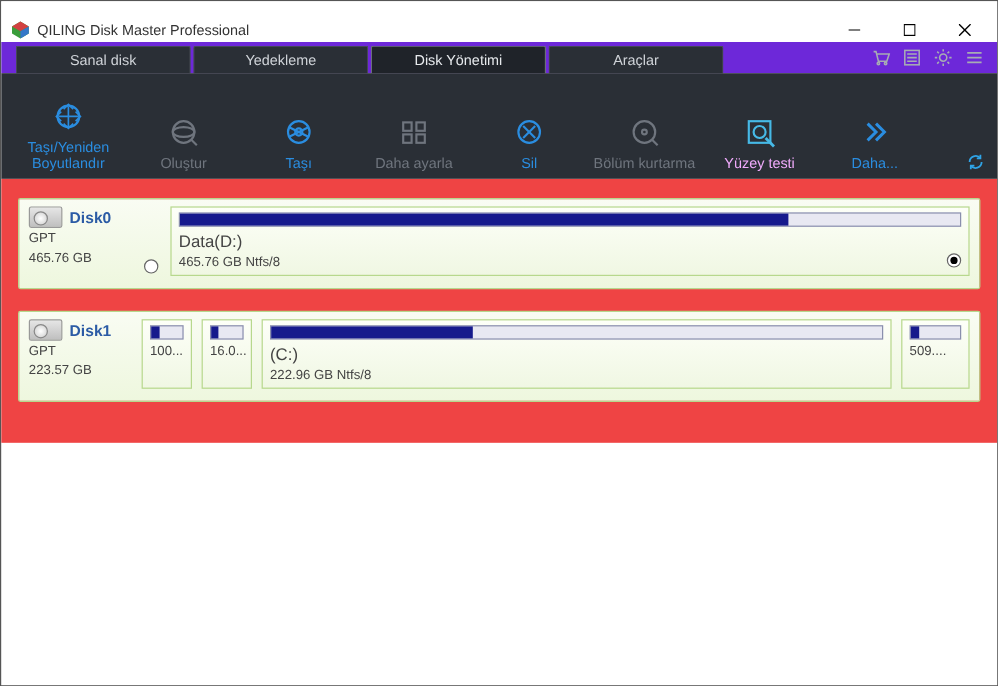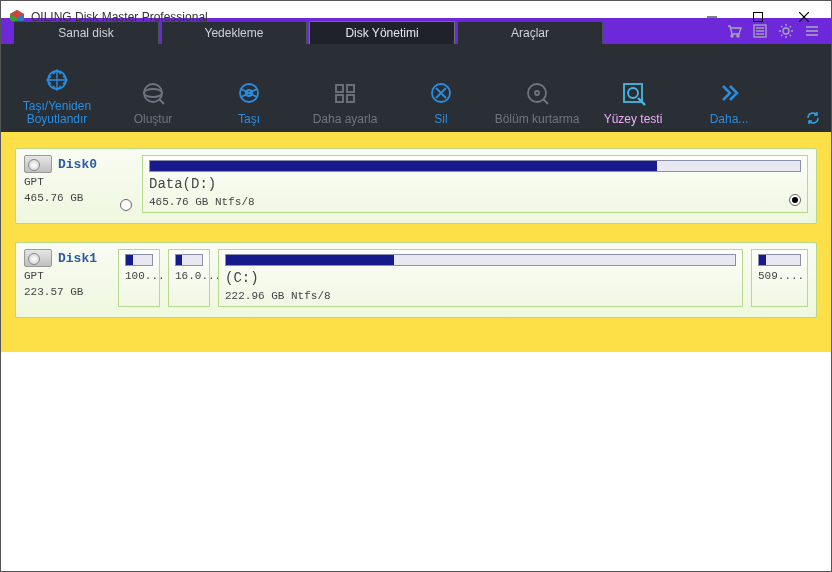--- a/index.html
+++ b/index.html
@@ -1,19 +1,19 @@
 <!DOCTYPE html>
 <html><head>
 <meta charset="utf-8">
 <style>
 * { margin: 0; padding: 0; box-sizing: border-box; }
 body { font-family: "Segoe UI", Tahoma, sans-serif; font-size: 12px; background: #fff; width: 832px; height: 572px; overflow: hidden; border: 1px solid #555; }
 
 
-.titlebar { height: 17px; background: #fff; display: flex; align-items: center; padding: 14px 4px 0 8px; }
+.titlebar { height: 34px; background: #fff; display: flex; align-items: center; padding: 14px 4px 0 8px; }
 .titlebar .logo { width: 16px; height: 16px; margin-right: 6px; }
 .titlebar .title { flex: 1; font-size: 12px; color: #333; }
 .titlebar .winbtn { width: 46px; height: 30px; display: flex; align-items: center; justify-content: center; color: #000; }
 
 
 .navrow { height: 26px; background: #6d28d9; display: flex; align-items: stretch; padding: 0 6px; }
 .nav-tabs { display: flex; gap: 0; margin-left: 6px; }
 .nav-tab { width: 146px; display:flex; align-items:center; justify-content:center; color:#cfd3d8; font-size:12px; border:1px solid #4a4f57; border-bottom:none; background:#2a2f36; margin-top:3px; border-radius: 2px 2px 0 0; margin-right: 2px; position:relative; }
 .nav-tab.active { background:#1f2329; color:#e6e9ec; border-color:#6a6f78; }
 .navrow .spacer { flex:1; }
@@ -26,21 +26,21 @@
 .tool.on { color:#2a8de0; }
 .tool.on .ticon svg * { stroke:#2a8de0; }
 .tool.dim { color:#6f757e; }
 .tool.dim .ticon svg * { stroke:#6f757e; }
 .tool.hl { color:#f0abfc; }
 .tool.hl .ticon svg * { stroke:#46b9e6; fill:none; }
 .tlabel { line-height: 13px; }
 .refresh-corner { position:absolute; right:10px; bottom:6px; color:#2fa4e7; }
 
 
-.content { padding: 16px 14px; background:#fde047;font-family:Liberation Mono, monospace; }
+.content { padding: 16px 14px; background:#ef4444; }
 .disk-card { border:1px solid #b7d88d; border-radius:2px; padding:6px 8px 10px; margin-bottom:18px; display:flex; gap:8px; background: linear-gradient(#f9fcf3,#eef7de); }
 .disk-head { width:86px; }
 .disk-head .dname { color:#2b5ba5; font-weight:bold; font-size:13px; display:flex; align-items:center; gap:6px; }
 .disk-head .meta { color:#444; font-size:11px; margin-top:2px; line-height:14px; }
 .hdd-icon { width:28px; height:18px; background:linear-gradient(#e6e6e6,#bfbfbf); border:1px solid #999; border-radius:2px; display:inline-block; position:relative; }
 .hdd-icon::after { content:""; position:absolute; left:3px; top:3px; width:10px; height:10px; border:1px solid #888; border-radius:50%; background:radial-gradient(#fff,#ccc); }
 .radio-col { width:16px; display:flex; align-items:flex-end; justify-content:center; padding-bottom:2px; }
 .radio { width:12px; height:12px; border:1px solid #666; border-radius:50%; display:inline-block; background:#fff; position:relative; }
 .radio.checked::after { content:""; position:absolute; left:2px; top:2px; width:6px; height:6px; background:#000; border-radius:50%; }
 

